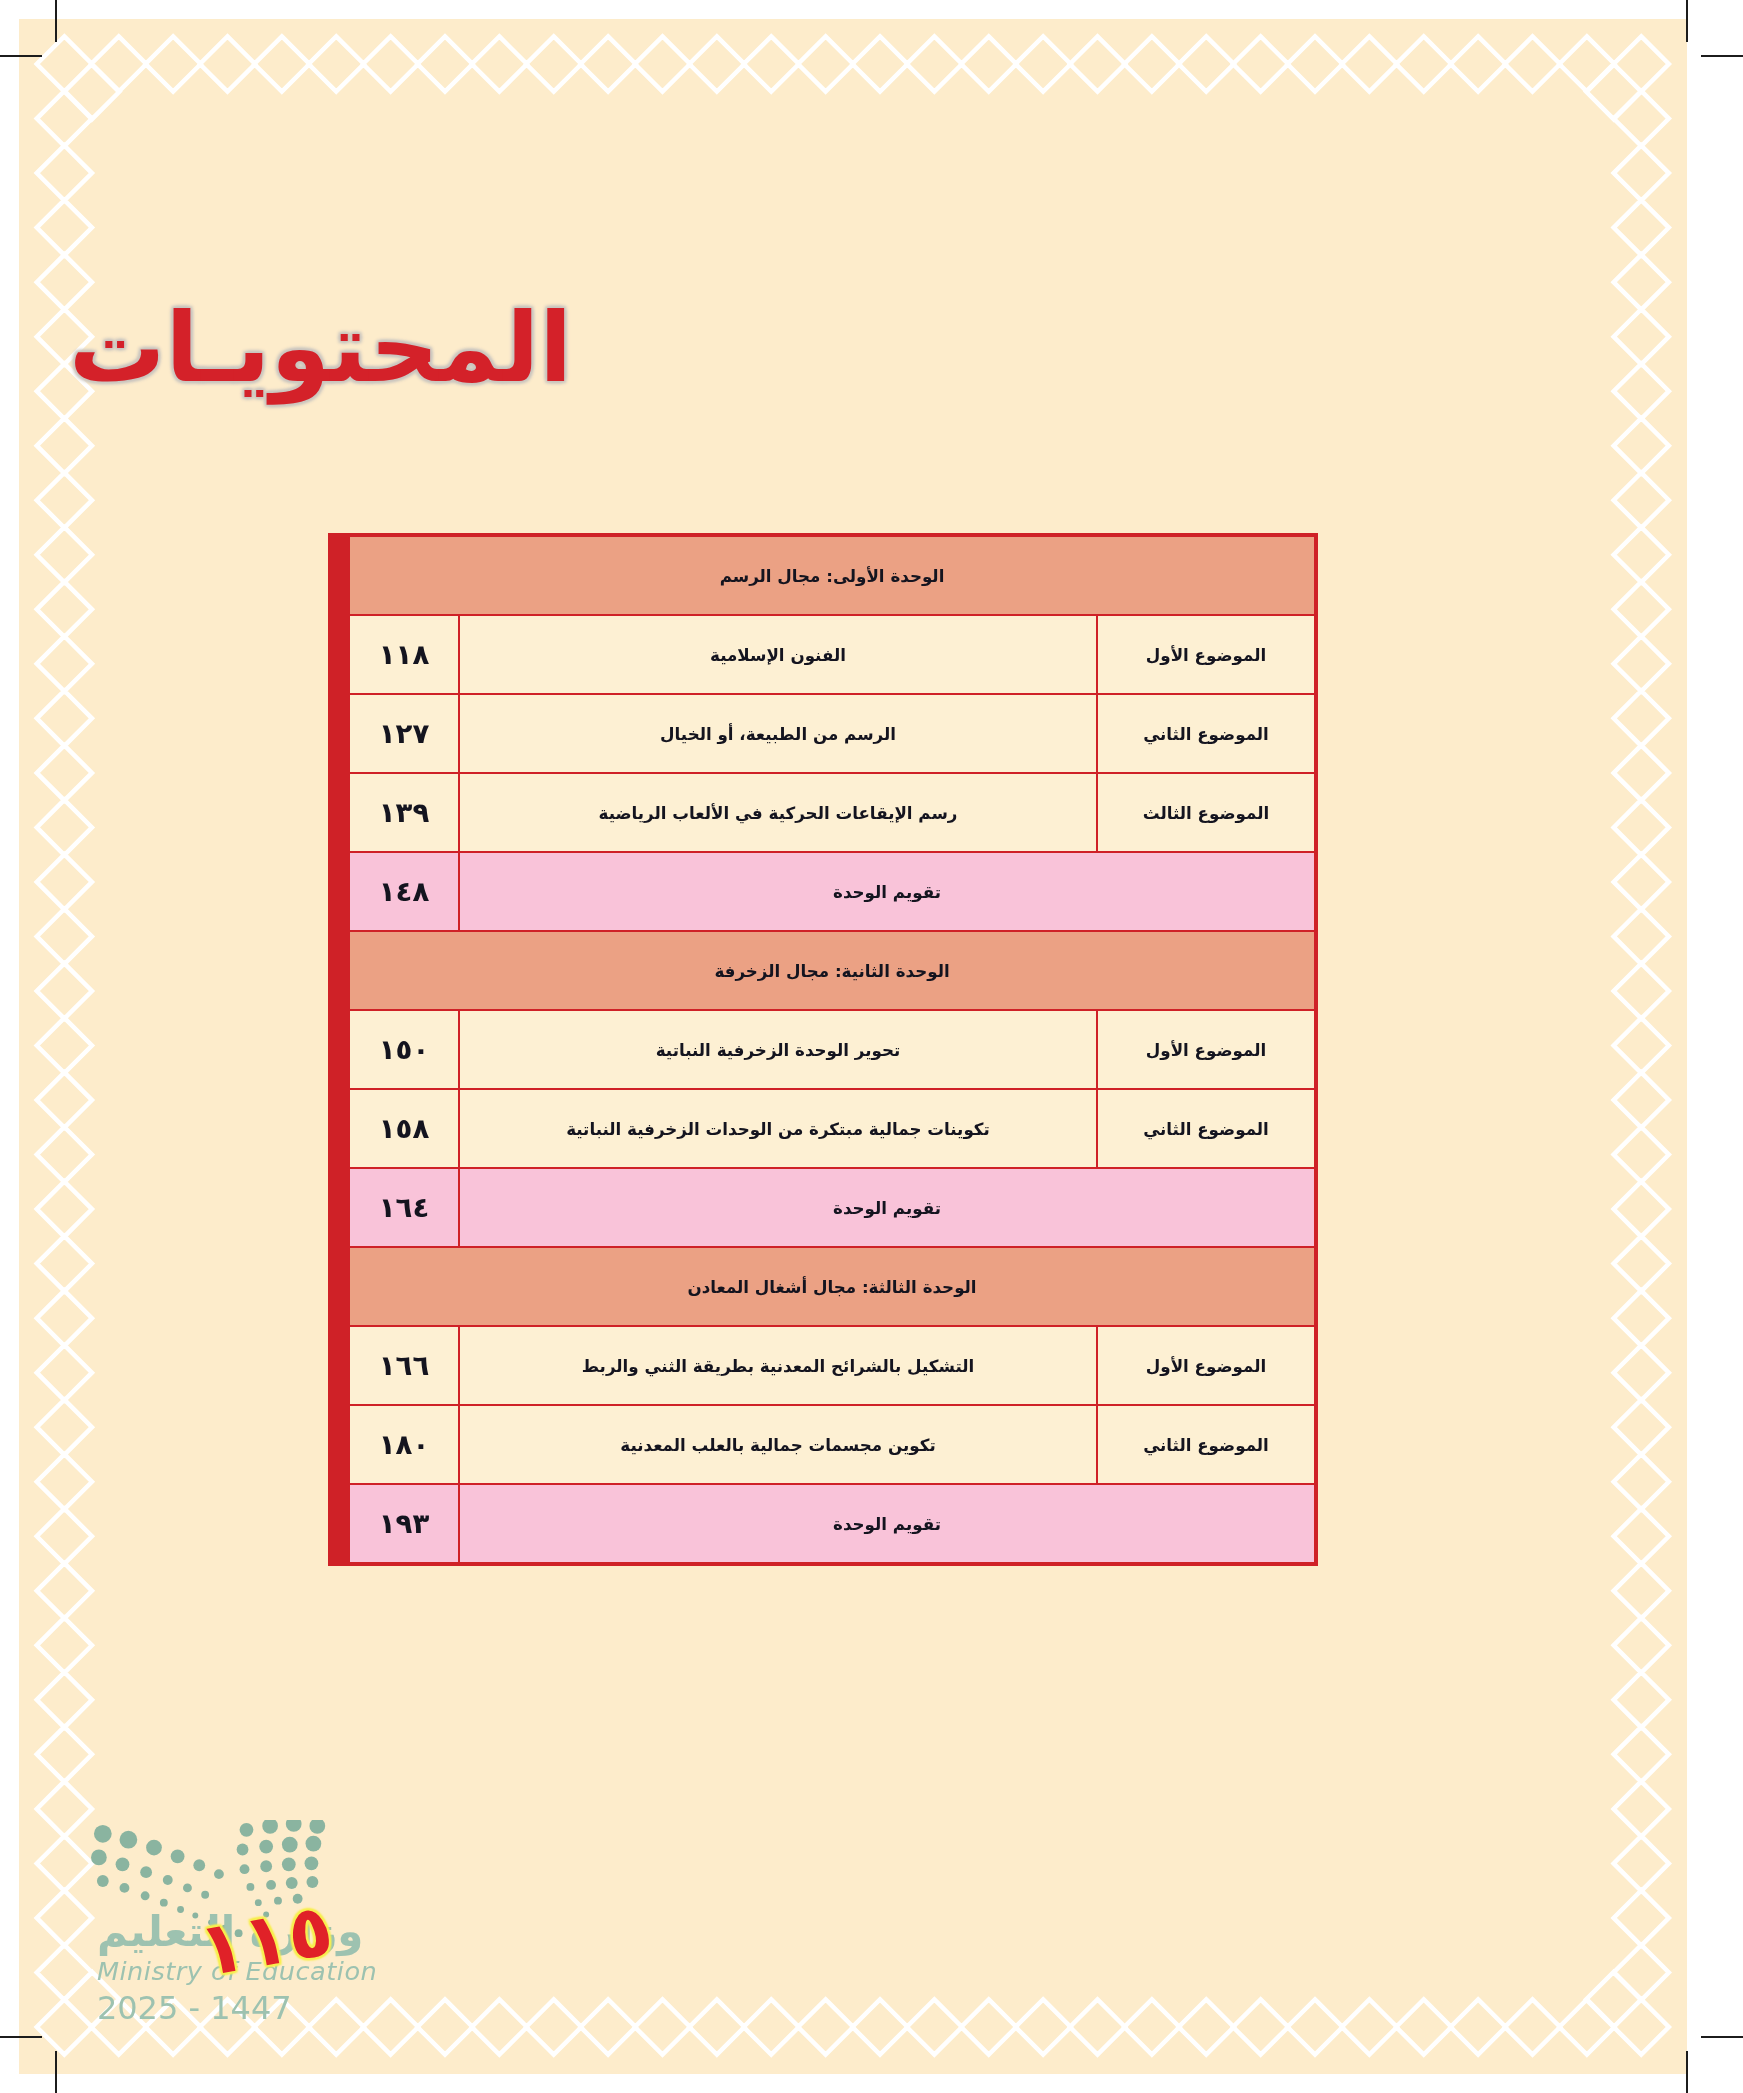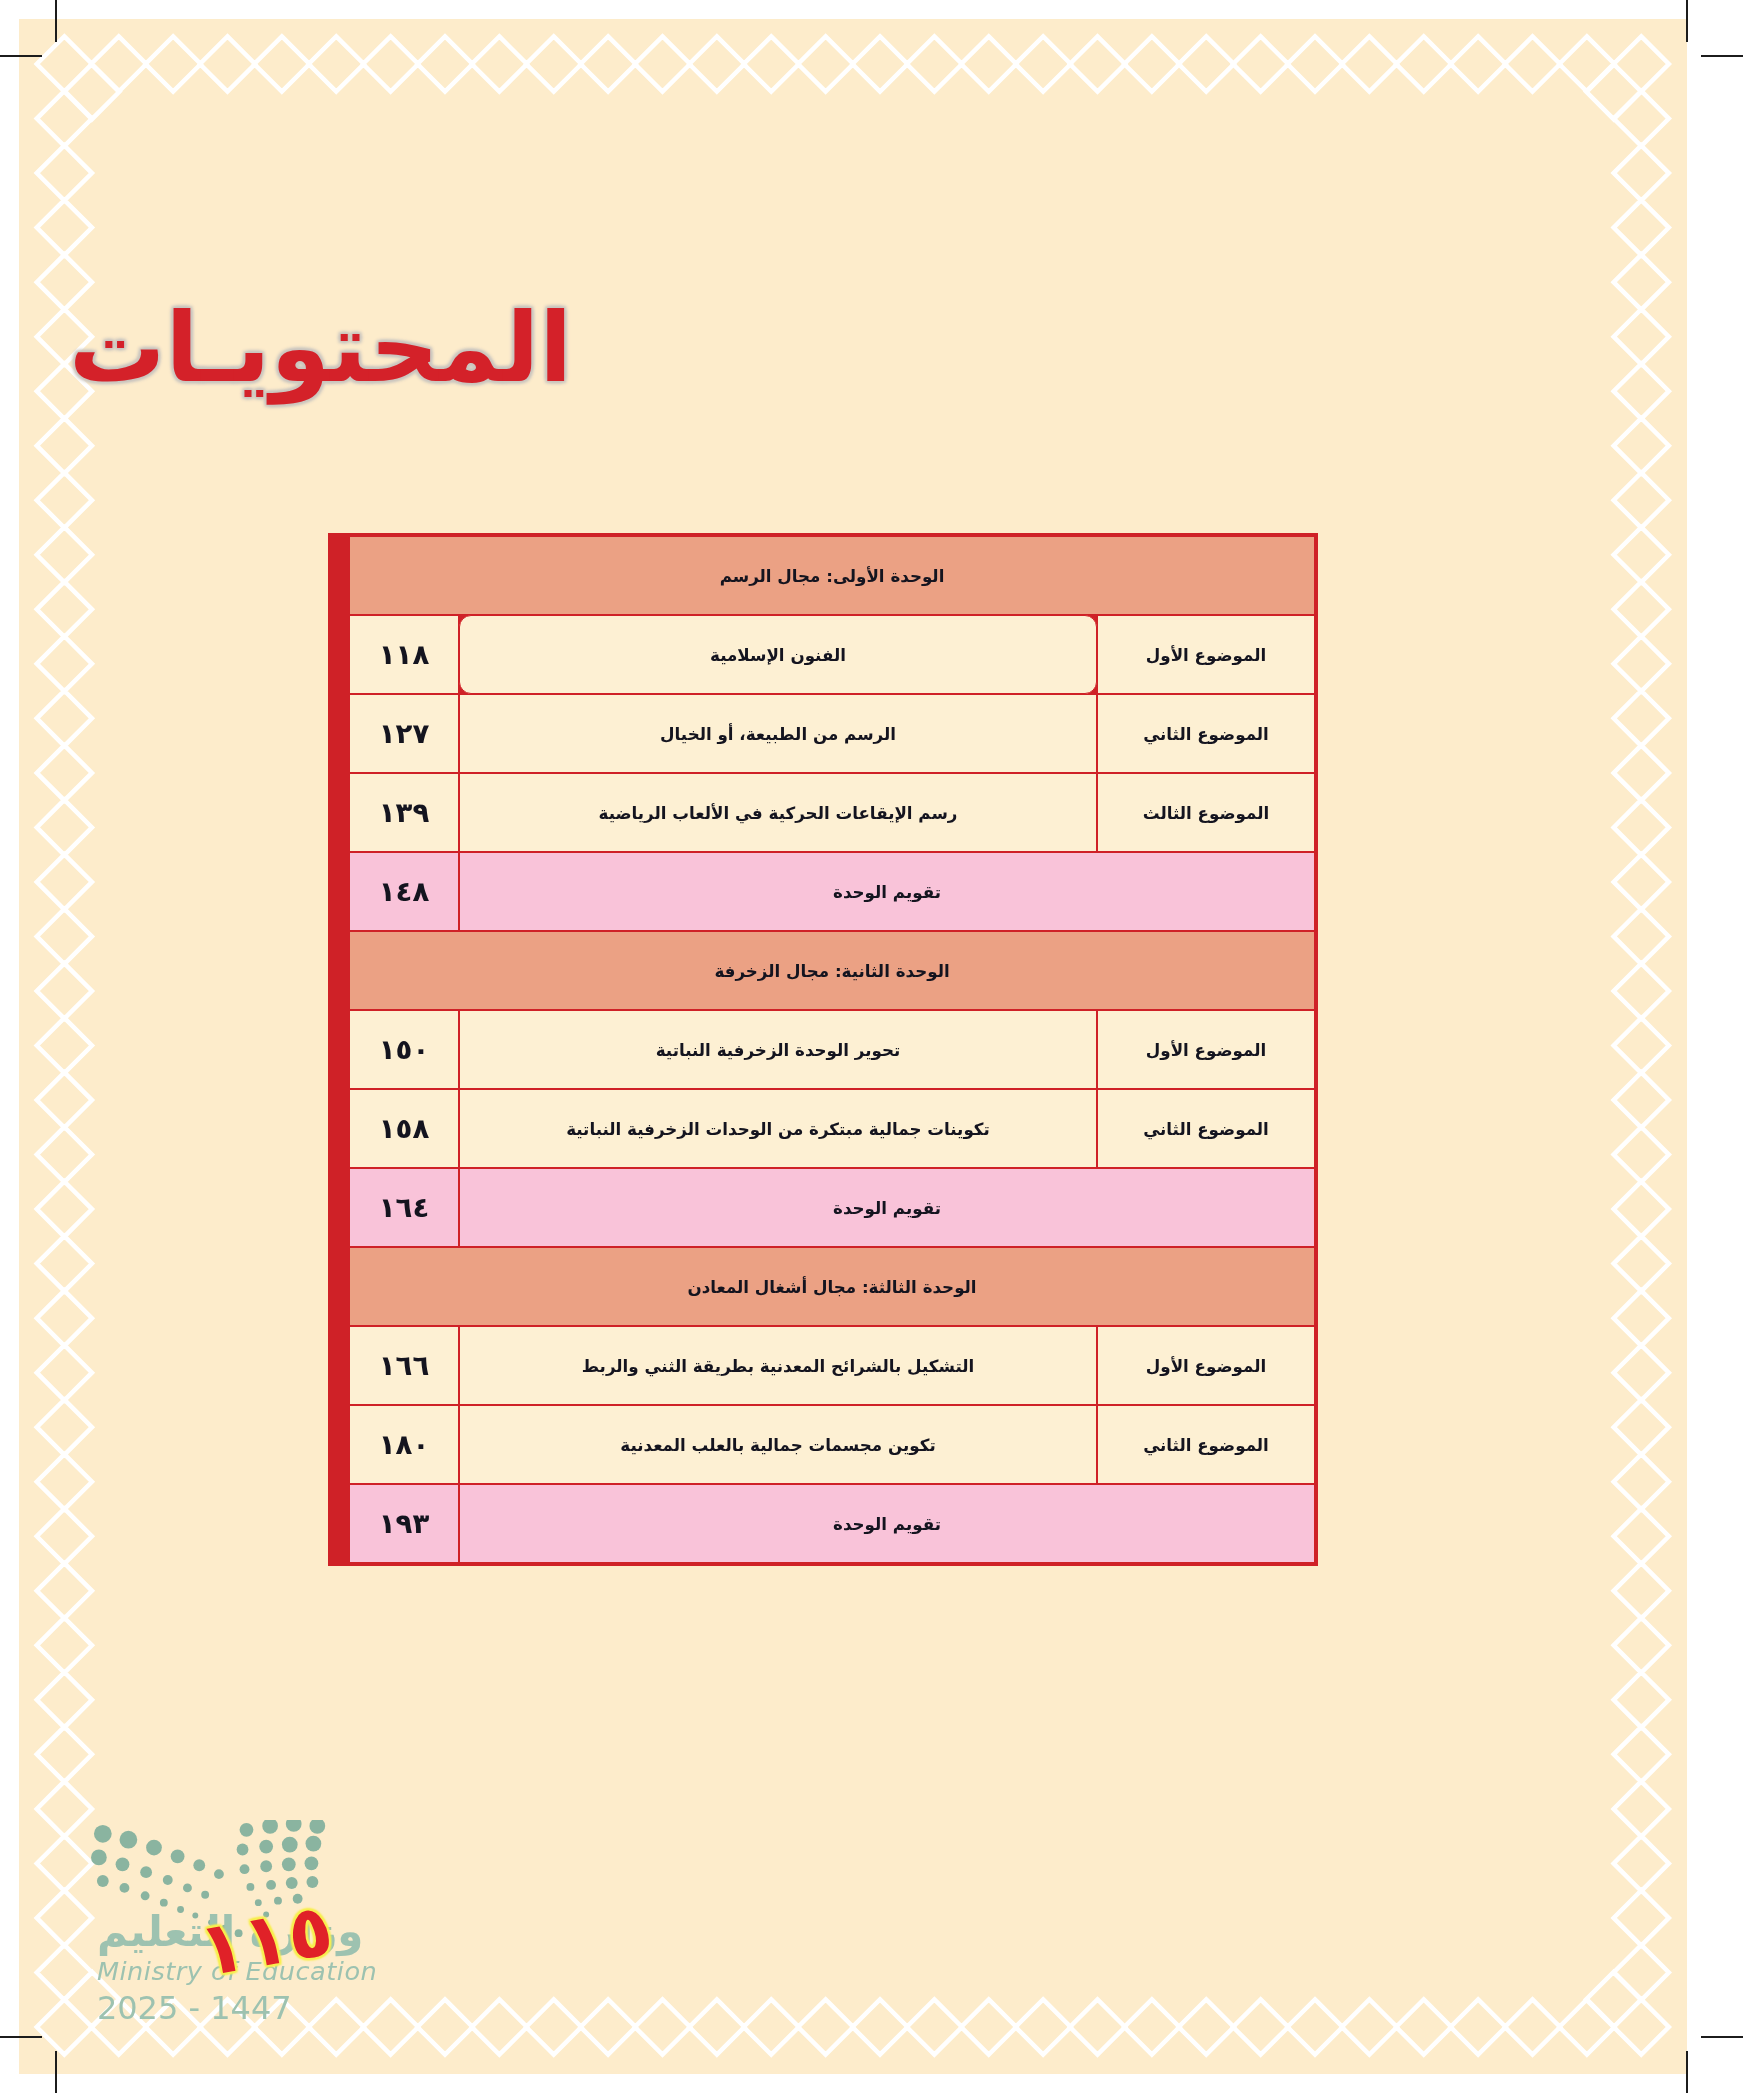--- a/index.html
+++ b/index.html
@@ -150,21 +150,21 @@
 <div class="crop" style="left:55px;top:2051px;width:2px;height:42px;"></div>
 <div class="crop" style="left:0;top:2036px;width:42px;height:2px;"></div>
 <div class="crop" style="left:1686px;top:2051px;width:2px;height:42px;"></div>
 <div class="crop" style="left:1701px;top:2036px;width:42px;height:2px;"></div>
 
 <h1 class="page-title">المحتويـات</h1>
 
 <div class="toc-table" id="toc-table">
     <div class="cell unit-header fit" style="font-size: 16.7px;">الوحدة الأولى: مجال الرسم</div>
     <div class="cell label-cell fit" style="font-size: 16.7px;">الموضوع الأول</div>
-    <div class="cell title-cell fit" style="font-size: 16.7px; border-radius: 12px;">الفنون الإسلامية</div>
+    <div class="cell title-cell fit" style="font-size: 16.7px;">الفنون الإسلامية</div>
     <div class="cell page-cell">١١٨</div>
     <div class="cell label-cell fit" style="font-size: 16.7px;">الموضوع الثاني</div>
     <div class="cell title-cell fit" style="font-size: 16.7px;">الرسم من الطبيعة، أو الخيال</div>
     <div class="cell page-cell">١٢٧</div>
     <div class="cell label-cell fit" style="font-size: 16.7px;">الموضوع الثالث</div>
     <div class="cell title-cell fit" style="font-size: 16.7px;">رسم الإيقاعات الحركية في الألعاب الرياضية</div>
     <div class="cell page-cell">١٣٩</div>
     <div class="cell eval-cell fit" style="font-size: 16.7px;">تقويم الوحدة</div>
     <div class="cell page-cell eval-page">١٤٨</div>
     <div class="cell unit-header fit" style="font-size: 16.7px;">الوحدة الثانية: مجال الزخرفة</div>

